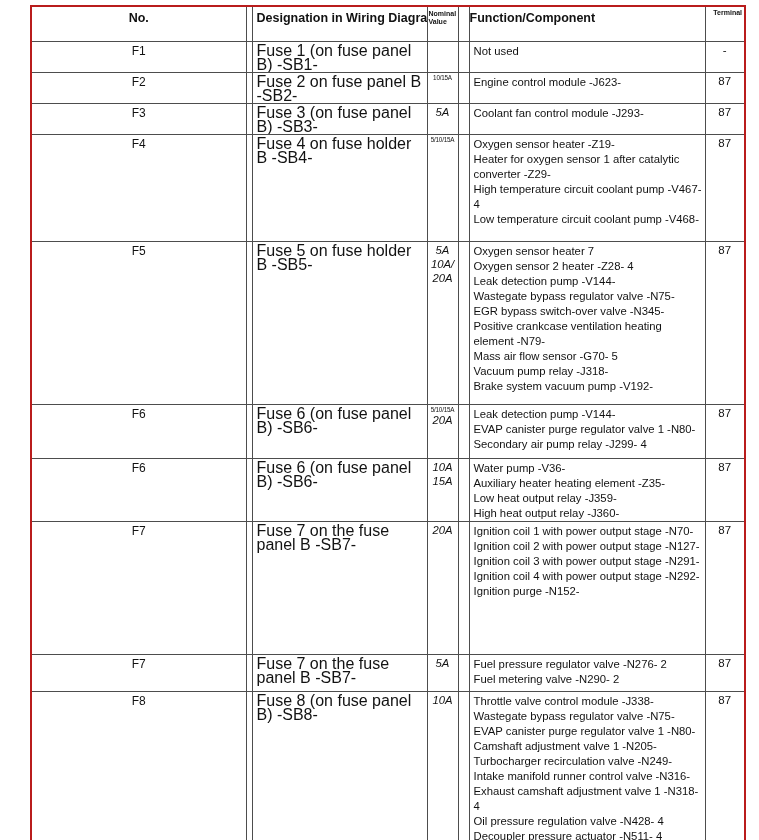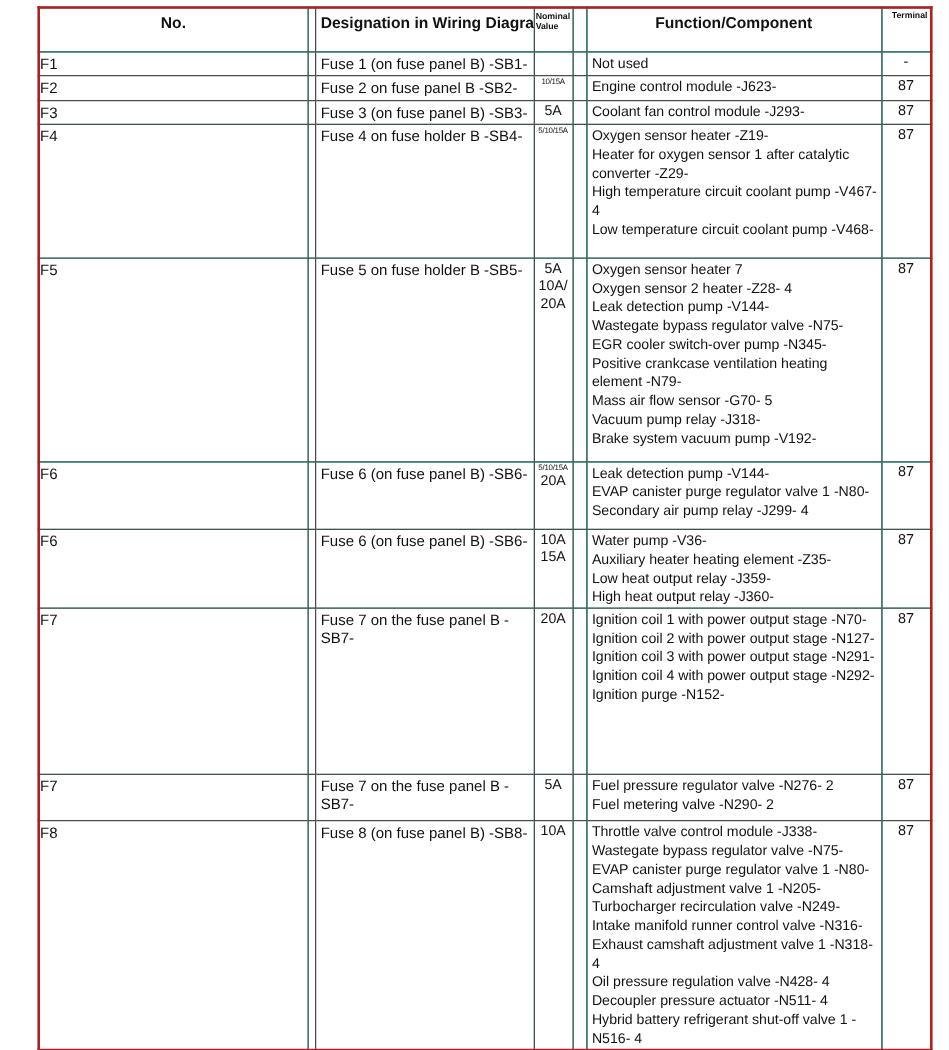--- a/index.html
+++ b/index.html
@@ -38,29 +38,29 @@
   tr.r6{height:59px}
   tr.r7{height:133px}
   tr.r8{height:37px}
   tr.r9{height:179px}
 
   
   th{font-weight:bold;text-align:left;}
   th.h-no{text-align:center;font-size:12.5px;padding-top:4px;}
   th.h-desig{font-size:12.5px;padding:4px 0 0 4px;white-space:nowrap;}
   th.h-nom{font-size:7px;line-height:7.5px;padding:3px 0 0 1px;white-space:pre-line;}
-  th.h-func{text-align:center;font-size:12.5px;padding-top:4px;margin-left:44px;}
+  th.h-func{text-align:left;font-size:12.5px;padding-top:4px;margin-left:44px;}
   th.h-term{font-size:7px;text-align:right;padding:2px 2px 0 0;}
 
   
-  .c-no{text-align:left;font-size:12px;padding-top:2px;}
-  .c-desig{font-size:12px;line-height:14px;padding:2px 1px 0 4px;}
+  .c-no{text-align:center;font-size:12px;padding-top:2px;}
+  .c-desig{font-size:16px;line-height:14px;padding:2px 1px 0 4px;}
   .c-val{font-size:11.3px;text-align:center;padding-top:1px;}
   .c-val .val-small{display:block;font-size:6.3px;line-height:7px;letter-spacing:-0.2px;text-align:center;}
-  .c-val .line{line-height:14px;}
+  .c-val .line{line-height:14px;font-style:italic;}
   .c-func{font-size:11.3px;padding:2px 1px 0 4px;}
   .c-func .line{line-height:15px;}
   .c-term{text-align:center;font-size:11.5px;padding-top:2px;}
   .c-sp,.c-sp2{background:#fff;}
 </style>
 </head>
 <body>
 
 <div class="table-wrap">
 <table class="fuse-table">
@@ -158,21 +158,21 @@
               <div class="line">10A/</div>
               <div class="line">20A</div>
             </div>
           </td>
       <td class="c-sp2"></td>
       <td class="c-func">
             <div class="line">Oxygen sensor heater 7</div>
             <div class="line">Oxygen sensor 2 heater -Z28- 4</div>
             <div class="line">Leak detection pump -V144-</div>
             <div class="line">Wastegate bypass regulator valve -N75-</div>
-            <div class="line">EGR cooler switch-over pump -N345-</div>
+            <div class="line">EGR bypass switch-over valve -N345-</div>
             <div class="line">Positive crankcase ventilation heating element -N79-</div>
             <div class="line">Mass air flow sensor -G70- 5</div>
             <div class="line">Vacuum pump relay -J318-</div>
             <div class="line">Brake system vacuum pump -V192-</div>
           </td>
       <td class="c-term">87</td>
     </tr>
     <tr class="r5">
       <td class="c-no">F6</td>
       <td class="c-sp"></td>

